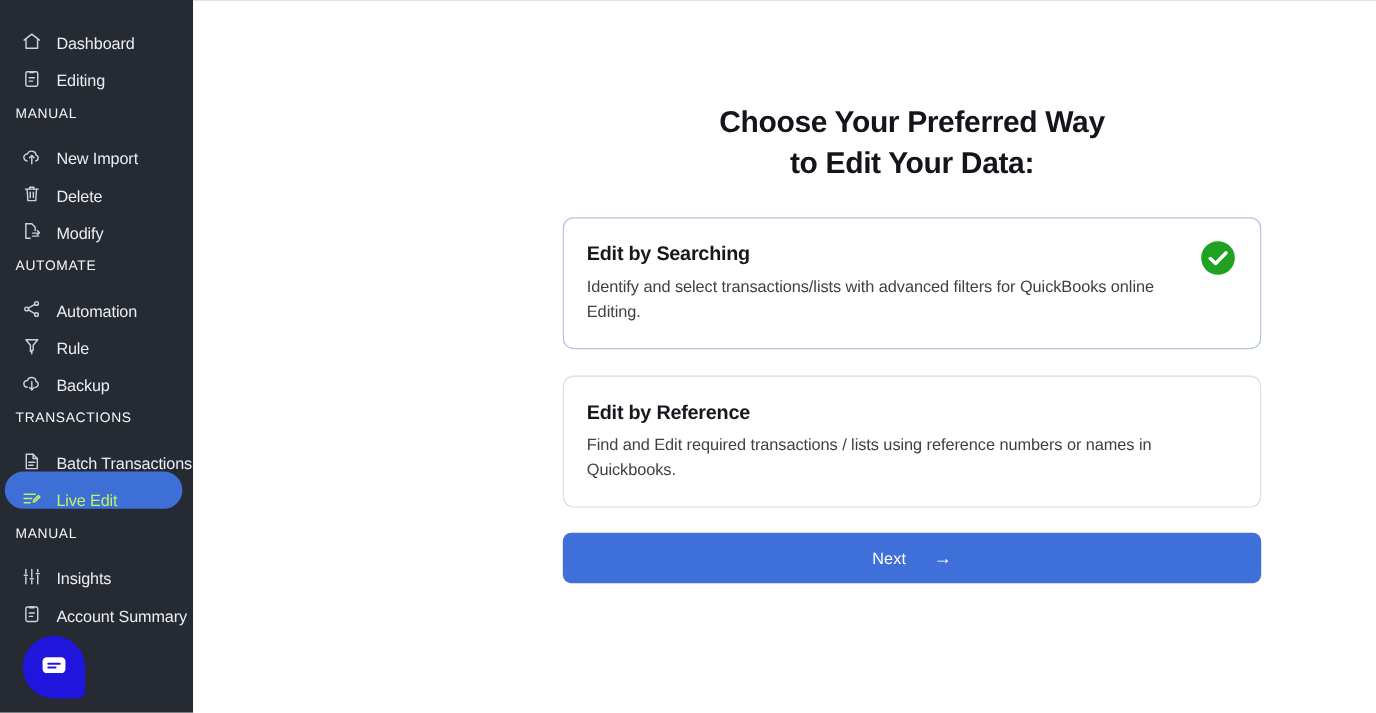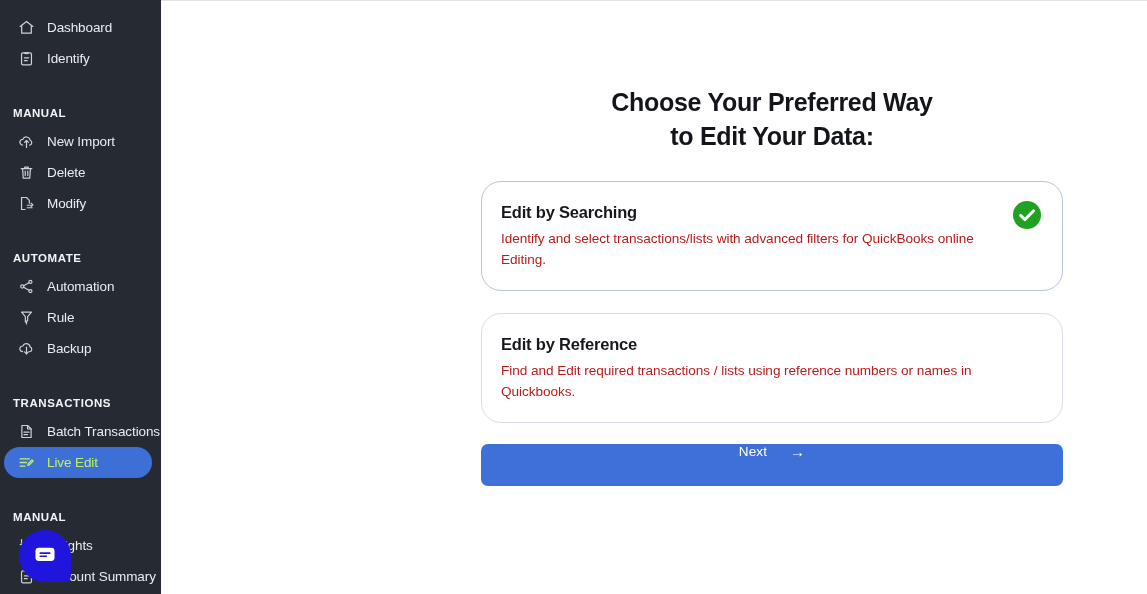--- a/index.html
+++ b/index.html
@@ -30,21 +30,21 @@
     width:161px;
     height:594px;
     background:#262b33;
     flex:0 0 161px;
     padding-top:12px;
     overflow:hidden;
   }
   .nav-item {
     position:relative;
     display:flex;
-    align-items:center;
+    align-items:flex-end;
     height:31px;
     margin:0 9px 0 4px;
     padding-left:14px;
     border-radius:16px;
     cursor:pointer;
     color:#e9ecf1;
   }
   .nav-item .ico {
     width:17px; height:17px;
     flex:0 0 17px;
@@ -61,25 +61,25 @@
     letter-spacing:-0.1px;
   }
   .nav-item.active {
     background:#3d6fd6;
   }
   .nav-item.active .ico,
   .nav-item.active .lbl { color:#bef264; }
 
   .nav-section {
     font-size:11.5px;
-    font-weight:bold;
+    font-weight:normal;
     letter-spacing:0.55px;
     color:#f2f5f8;
     padding:0 17px 0 13px;
-    margin-top:32px;
+    margin-top:14px;
     margin-bottom:6px;
     height:14px;
     display:flex; align-items:center;
   }
 
   
   .chat-launcher {
     position:absolute;
     left:19px; bottom:12px;
     width:52px; height:52px;
@@ -92,55 +92,55 @@
 
   
   .main {
     position:relative;
     flex:1 1 auto;
     height:594px;
     background:#ffffff;
   }
   .panel {
     position:absolute;
-    left:320px;
+    left:308px;
     top:0;
     width:582px;
   }
   .page-title {
     margin-top:85px;
     text-align:center;
     font-size:25px;
     font-weight:bold;
     color:#13151a;
     line-height:1.36;
     letter-spacing:-0.3px;
   }
   .option-card {
     position:relative;
     margin-top:0;
     border:1px solid #d8dde6;
-    border-radius:20px;
+    border-radius:9px;
     background:#ffffff;
     padding:21px 22px 20px 19px;
     cursor:pointer;
   }
   .option-card.selected {
     border-color:#b6c4dc;
   }
   .option-title {
     font-size:16.5px;
     font-weight:bold;
     color:#16181d;
     letter-spacing:-0.2px;
     margin-bottom:6px;
   }
   .option-desc {
     font-size:13.6px;
-    color:#b91c1c;
+    color:#404040;
     line-height:1.55;
     max-width:520px;
     letter-spacing:-0.05px;
   }
   .check-badge {
     position:absolute;
     top:18px; right:20px;
     width:30px; height:30px;
   }
   .cards-wrap { margin-top:28px; }
@@ -150,20 +150,21 @@
     margin-top:21px;
     width:100%;
     height:42px;
     background:#3f6fd8;
     border:none;
     border-radius:7px;
     color:#ffffff;
     font-size:13.5px;
     font-family:"Liberation Sans", sans-serif;
     display:flex;
+    align-items:center;
     justify-content:center;
     gap:23px;
     cursor:pointer;
     letter-spacing:0.1px;
   }
   .next-button .arrow { font-size:15px; line-height:1; }
 </style>
 </head>
 <body>
 
@@ -184,21 +185,21 @@
     </div>
 
     <div class="nav-item">
       <span class="ico">
         <svg width="17" height="17" viewBox="0 0 24 24" fill="none" stroke="currentColor" stroke-width="1.7" stroke-linecap="round" stroke-linejoin="round">
           <rect x="5" y="4" width="14" height="17" rx="2"></rect>
           <path d="M9 3.2h6v2.6H9z" fill="currentColor" stroke="none"></path>
           <path d="M9 11h6M9 15h4"></path>
         </svg>
       </span>
-      <span class="lbl">Identify</span>
+      <span class="lbl">Editing</span>
     </div>
 
     <div class="nav-section">MANUAL</div>
 
     <div class="nav-item">
       <span class="ico">
         <svg width="17" height="17" viewBox="0 0 24 24" fill="none" stroke="currentColor" stroke-width="1.7" stroke-linecap="round" stroke-linejoin="round">
           <path d="M6.5 17a4 4 0 0 1 .3-8 5.3 5.3 0 0 1 10.2 1.2 3.5 3.5 0 0 1-.5 6.8"></path>
           <path d="M12 20.5V11"></path>
             <path d="M9.3 13.3 12 10.6l2.7 2.7"></path>

